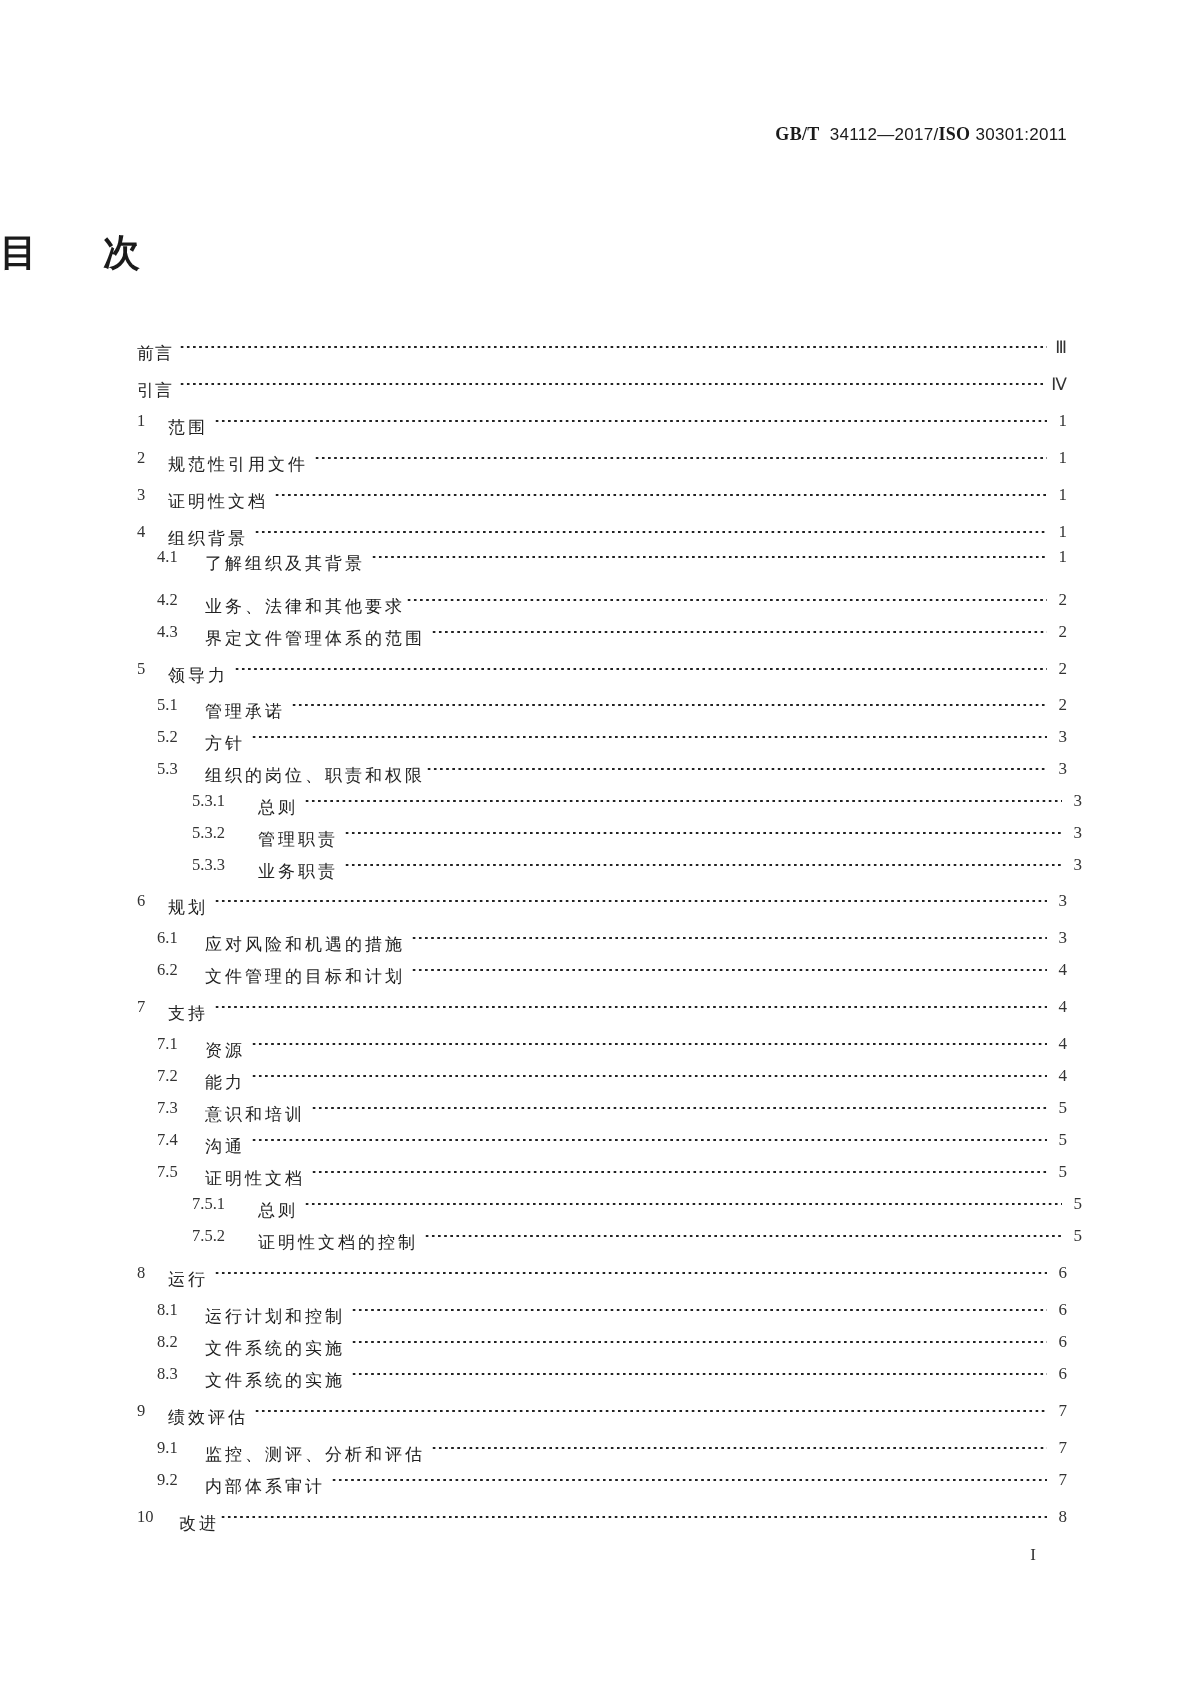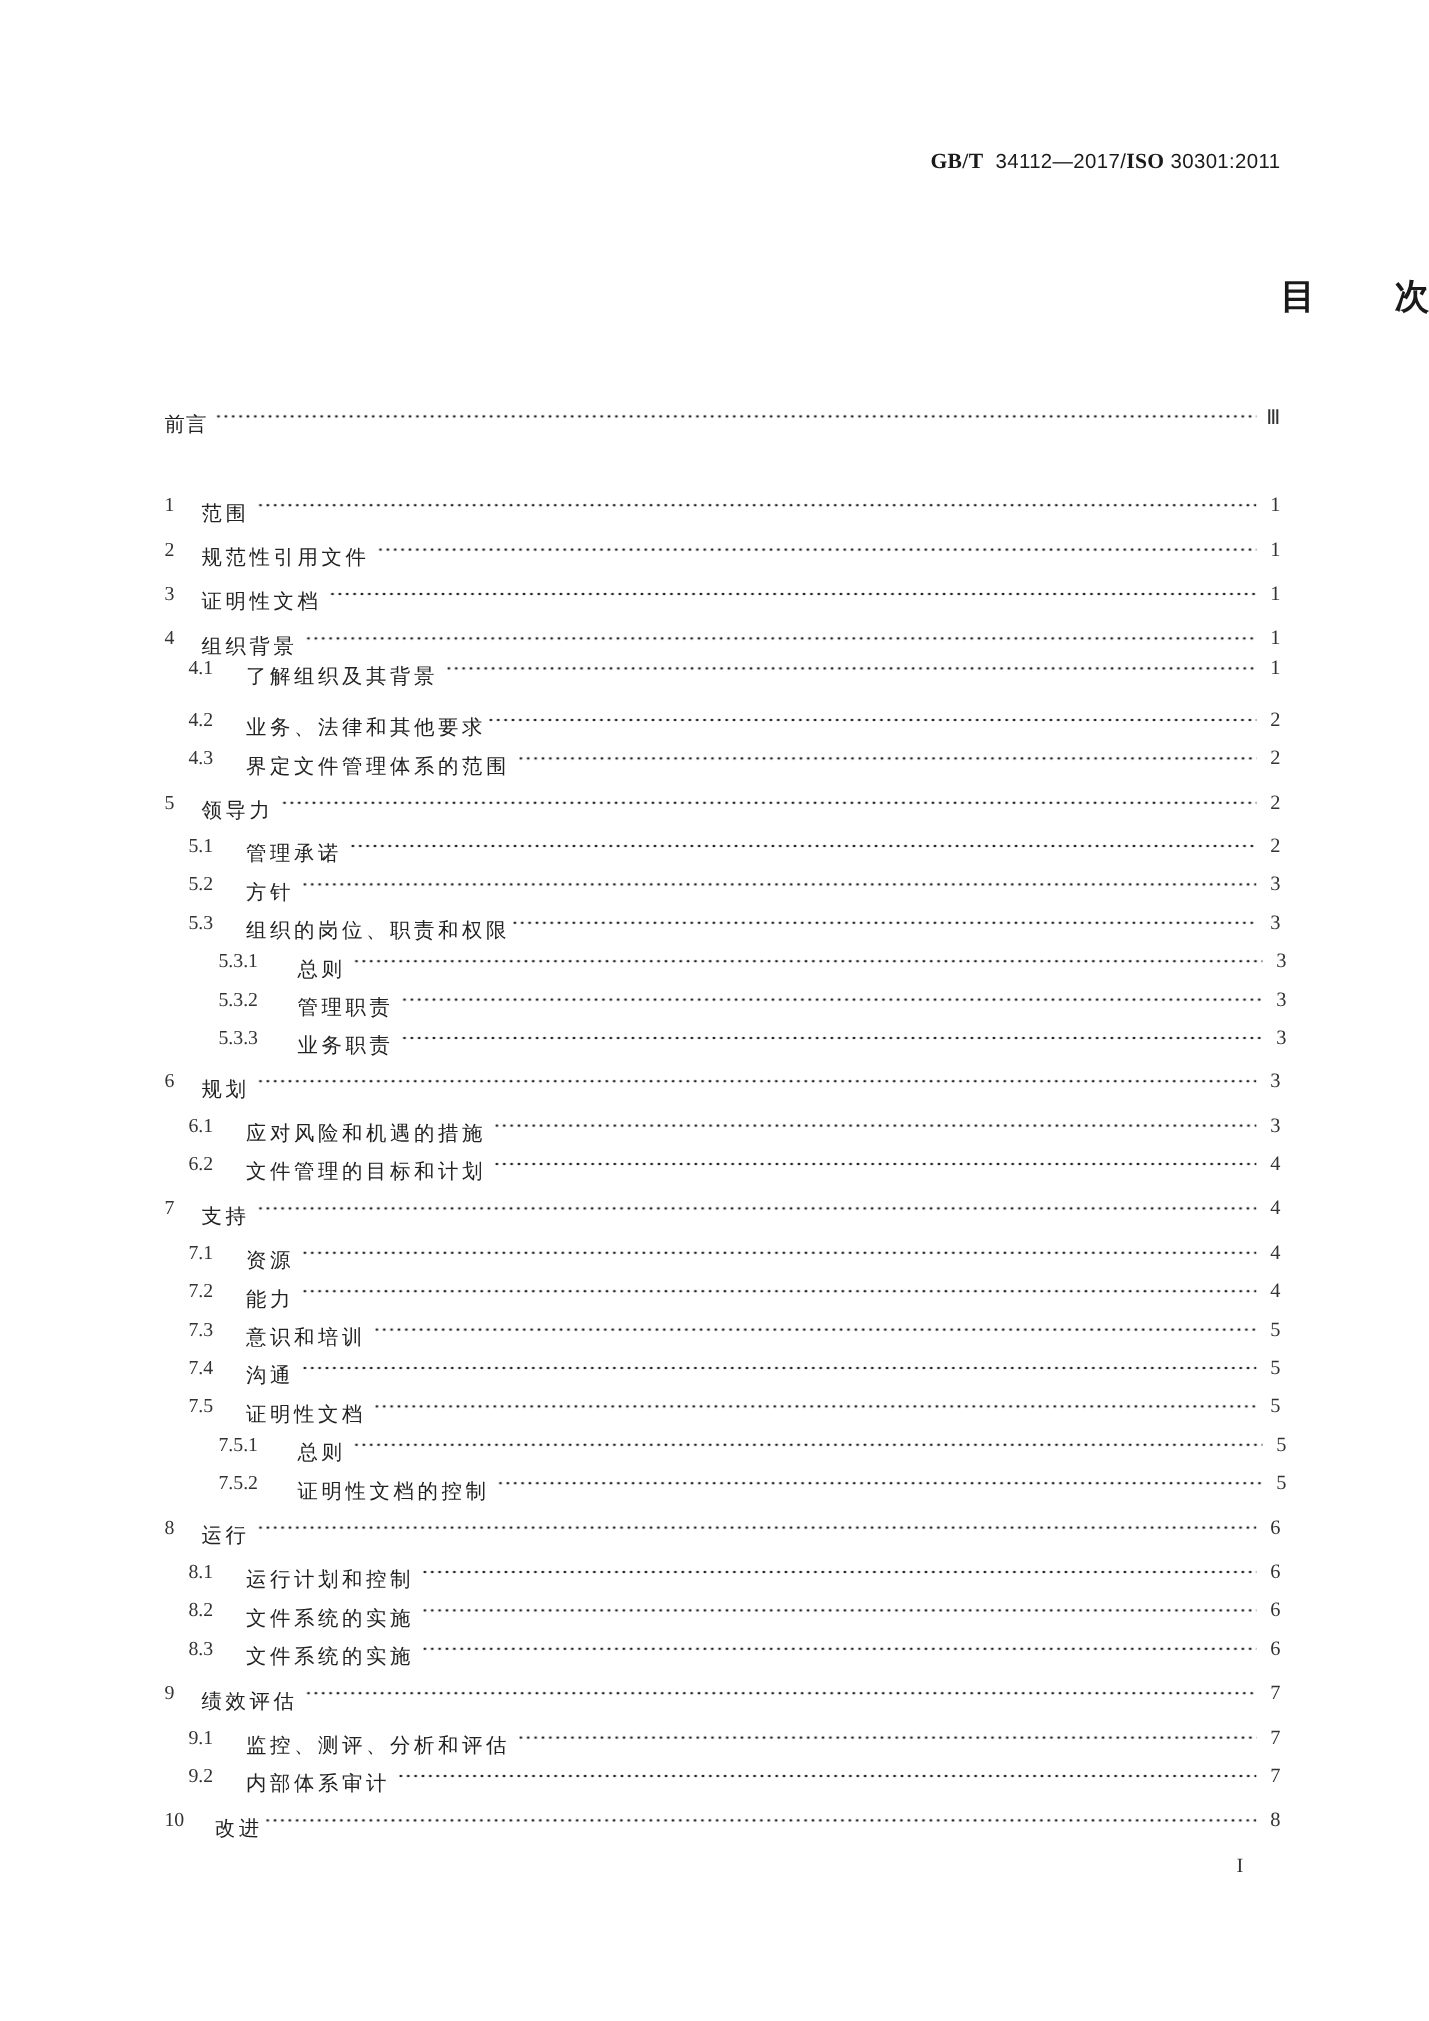--- a/index.html
+++ b/index.html
@@ -1,25 +1,25 @@
 <!DOCTYPE html>
 <html><head>
   <meta charset="utf-8">
   <style>
     html, body { margin: 0; padding: 0; background: #ffffff; }
     body { width: 1191px; height: 1684px; position: relative; overflow: hidden; color: #1a1a1a; font-family: "DejaVu Serif", serif; }
     .std-header { position: absolute; right: 124px; top: 124px; font-size: 17px; font-family: "Liberation Sans", sans-serif; letter-spacing: 0.3px; white-space: nowrap; }
     .std-header .b { font-family: "Liberation Serif", serif; font-weight: bold; font-size: 18px; }
-    .toc-title { position: absolute; top: 228px; left: 0; width: 1191px; text-align: right; font-size: 29px; font-weight: bold; font-family: "DejaVu Sans", sans-serif; letter-spacing: 0; }
+    .toc-title { position: absolute; top: 228px; left: 0; width: 1191px; text-align: left; font-size: 37px; font-weight: bold; font-family: "DejaVu Sans", sans-serif; letter-spacing: 0; }
     .toc-title span { display: inline-block; }
     .toc-title .gap { width: 66px; }
     .toc { position: absolute; left: 0; top: 0; width: 1191px; height: 1684px; }
     .row { position: absolute; left: 137px; width: 930px; height: 26px; display: flex; align-items: center; font-size: 17px; white-space: nowrap; }
     .row.l2 { left: 157px; width: 910px; }
-    .row.l3 { left: 182px; width: 890px; }
+    .row.l3 { left: 192px; width: 890px; }
     .num { display: inline-block; font-family: "Liberation Serif", serif; color: #333; font-size: 16.5px; }
     .row.l1 .num { width: 31px; }
     .row.l2 .num { width: 48px; }
     .row.l3 .num { width: 66px; }
     .row.l1.wide .num { width: 42px; }
     .lbl { display: inline-block; letter-spacing: 3px; color: #222; font-family: "DejaVu Sans", sans-serif; font-size: 17px; margin-top: 12px; }
     .lbl.tight { letter-spacing: 1px; }
     .dots { flex: 1; height: 26px; margin: 0 8px 0 6px; background-image: radial-gradient(circle, #222 1.1px, transparent 1.3px); background-size: 6.15px 26px; background-position: 0 50%; background-repeat: repeat-x; }
     .dots.flush { margin-left: 1px; }
     .pg { display: inline-block; min-width: 12px; text-align: right; font-family: "Liberation Serif", serif; font-size: 17px; color: #333; }
@@ -33,20 +33,25 @@
 <div class="toc-title"><span>目</span><span class="gap"></span><span>次</span></div>
 
 <div class="toc">
 
   <div class="row l0" style="top:334px">
     <span class="lbl tight">前言</span>
     <span class="dots"></span>
     <span class="pg">Ⅲ</span>
   </div>
 
+  <div class="row l0" style="top:371px">
+    <span class="lbl tight">引言</span>
+    <span class="dots"></span>
+    <span class="pg">Ⅳ</span>
+  </div>
   <div class="row l1" style="top:408px">
     <span class="num">1</span>
     <span class="lbl">范围</span>
     <span class="dots"></span>
     <span class="pg">1</span>
   </div>
   <div class="row l1" style="top:445px">
     <span class="num">2</span>
     <span class="lbl">规范性引用文件</span>
     <span class="dots"></span>

